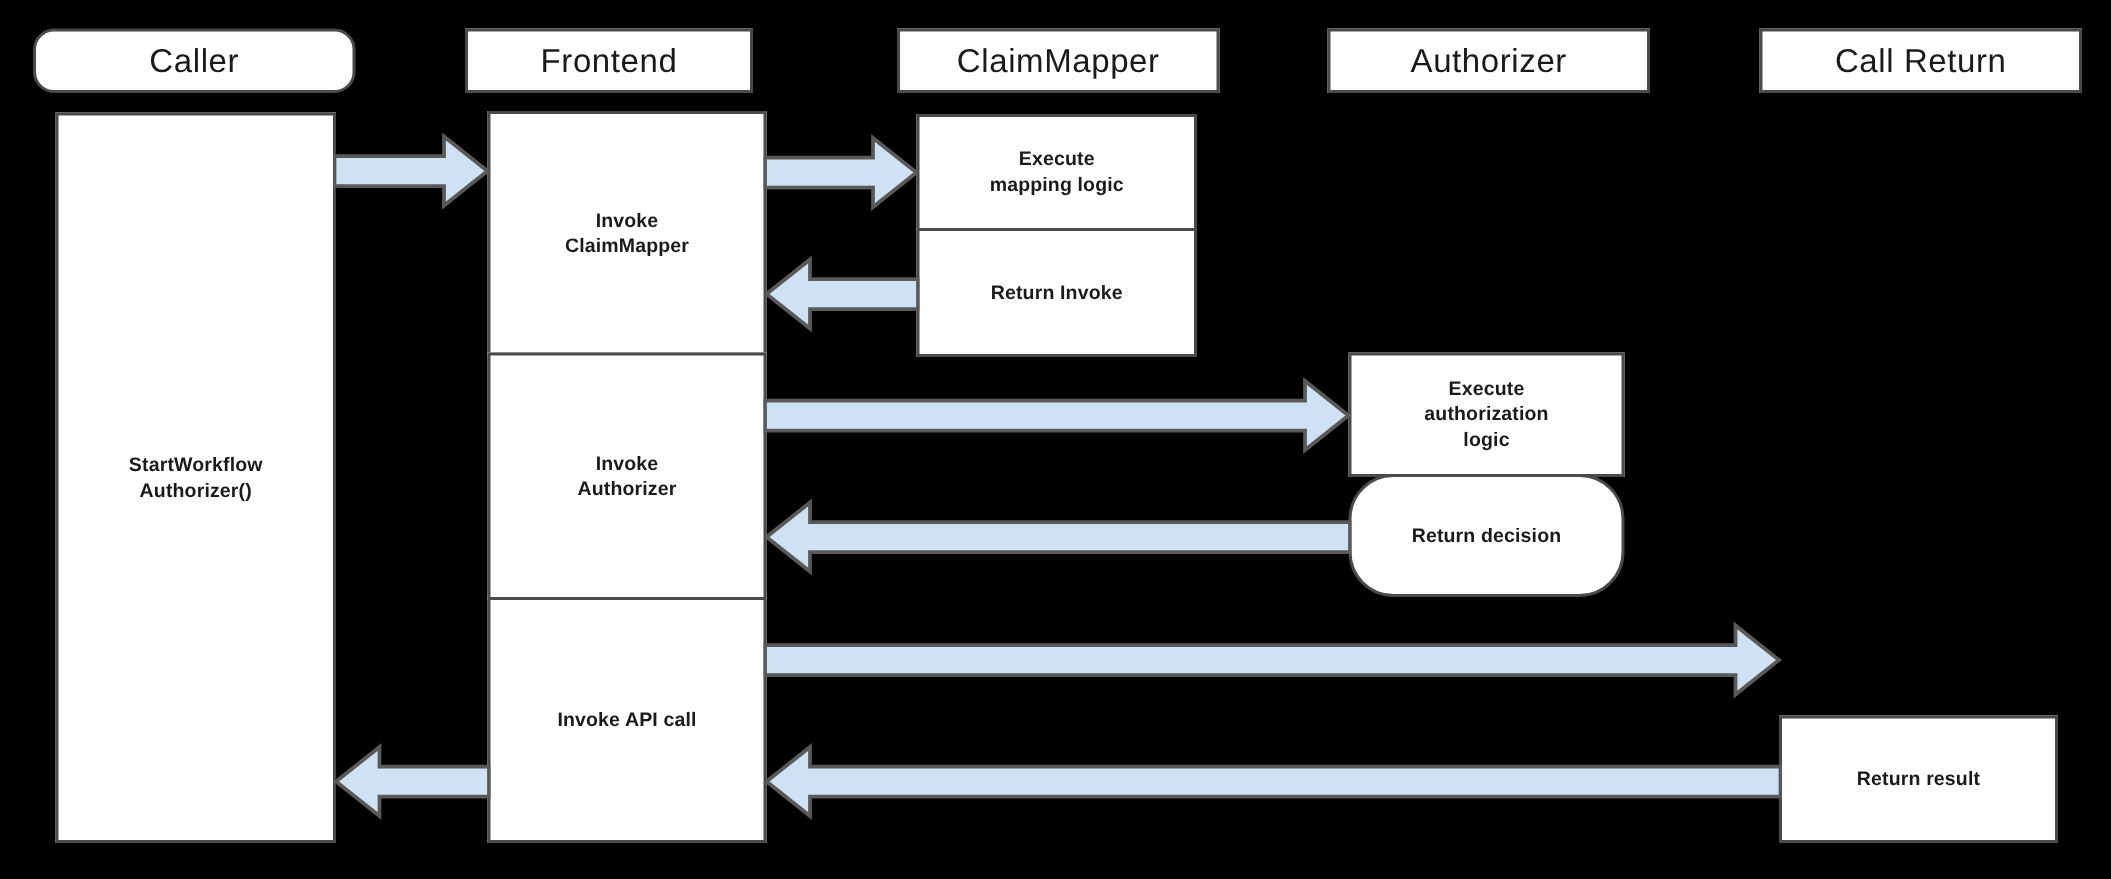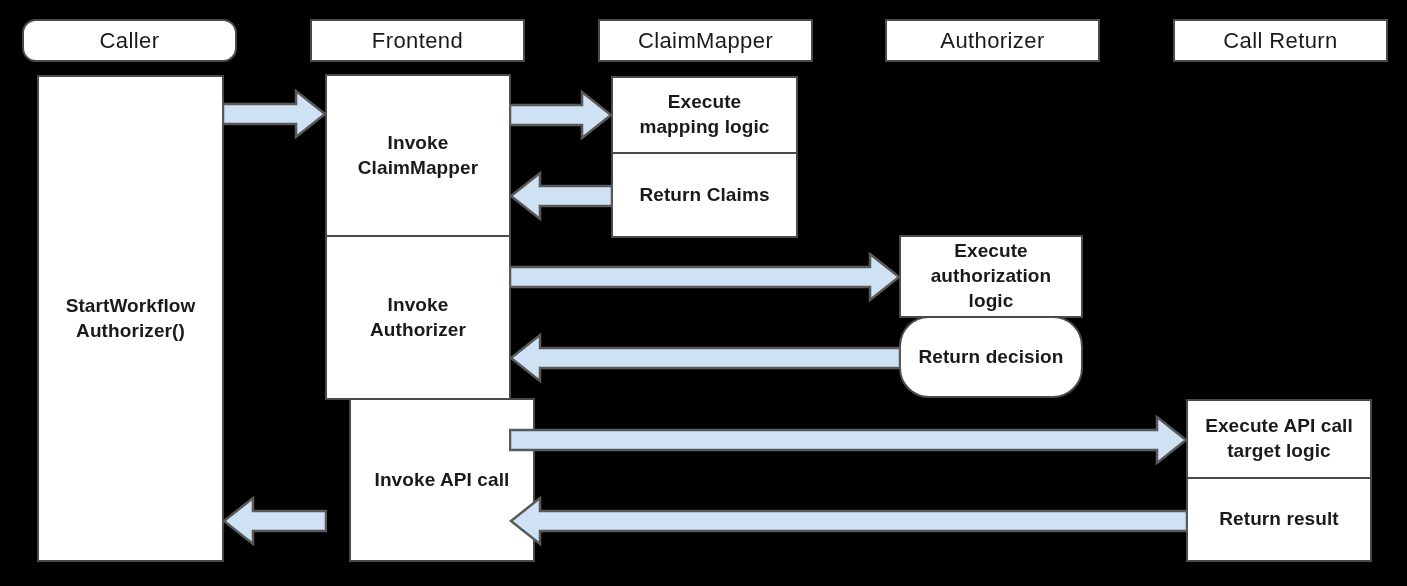--- a/index.html
+++ b/index.html
@@ -11,55 +11,53 @@
     position:relative; width:1407px; height:586px; background:var(--bg);
     font-family:"Liberation Sans","DejaVu Sans",sans-serif; overflow:hidden;
   }
   .box{
     position:absolute; box-sizing:border-box;
     background:var(--box-bg); border:2.5px solid var(--box-border);
     display:flex; align-items:center; justify-content:center;
     text-align:center; color:var(--text); white-space:pre-line;
   }
   .actor-header{ font-size:22px; font-weight:400; letter-spacing:.4px; }
-  .activation{ font-size:19px; font-weight:700; line-height:1.3; letter-spacing:.1px; }
+  .activation{ font-size:13px; font-weight:700; line-height:1.3; letter-spacing:.1px; }
   .arrow{ position:absolute; display:block; }
   .arrow polygon{ fill:var(--arrow-fill); stroke:var(--arrow-stroke); stroke-width:2.5; stroke-linejoin:miter; }
 </style>
 </head>
 <body>
 
 <div id="stage">
 
   <div class="box actor-header" style="left:22px;  top:19px; width:215px; height:43px;border-radius:14px;">Caller</div>
-  <div class="box actor-header" style="left:310px; top:19px; width:215px; height:43px;">Frontend</div>
+  <div class="box actor-header" style="left:310px; top:19px; width:192px; height:43px;">Frontend</div>
   <div class="box actor-header" style="left:598px; top:19px; width:215px; height:43px;">ClaimMapper</div>
   <div class="box actor-header" style="left:885px; top:19px; width:215px; height:43px;">Authorizer</div>
   <div class="box actor-header" style="left:1173px;top:19px; width:215px; height:43px;">Call Return</div>
 
   <div class="box activation" style="left:37px; top:75px; width:187px; height:487px;">StartWorkflow
 Authorizer()</div>
 
   <div class="box activation" style="left:325px; top:74px;  width:186px; height:163px;">Invoke
 ClaimMapper</div>
   <div class="box activation" style="left:325px; top:235px; width:186px; height:165px;">Invoke
 Authorizer</div>
-  <div class="box activation" style="left:325px; top:398px; width:186px; height:164px;margin-left:24px;">Invoke API call</div>
+  <div class="box activation" style="left:325px; top:398px; width:186px; height:164px;">Invoke API call</div>
 
   <div class="box activation" style="left:611px; top:76px;  width:187px; height:78px;">Execute
 mapping logic</div>
-  <div class="box activation" style="left:611px; top:152px; width:187px; height:86px;">Return Claims</div>
+  <div class="box activation" style="left:611px; top:152px; width:187px; height:86px;">Return Invoke</div>
 
   <div class="box activation" style="left:899px; top:235px; width:184px; height:83px;">Execute
 authorization
 logic</div>
   <div class="box activation" style="left:899px; top:316px; width:184px; height:82px;border-radius:30px;">Return decision</div>
 
-  <div class="box activation" style="left:1186px; top:399px; width:186px; height:80px;">Execute API call
-target logic</div>
   <div class="box activation" style="left:1186px; top:477px; width:186px; height:85px;text-align:right;">Return result</div>
 
   <svg class="arrow" style="left:222px; top:88px;" width="105" height="52" viewBox="0 0 105 52">
     <polygon points="1,16 74,16 74,3 103,26 74,49 74,36 1,36"></polygon>
   </svg>
 
   <svg class="arrow" style="left:509px; top:89px;" width="104" height="52" viewBox="0 0 104 52">
     <polygon points="1,16 73,16 73,3 102,26 73,49 73,36 1,36"></polygon>
   </svg>
 

